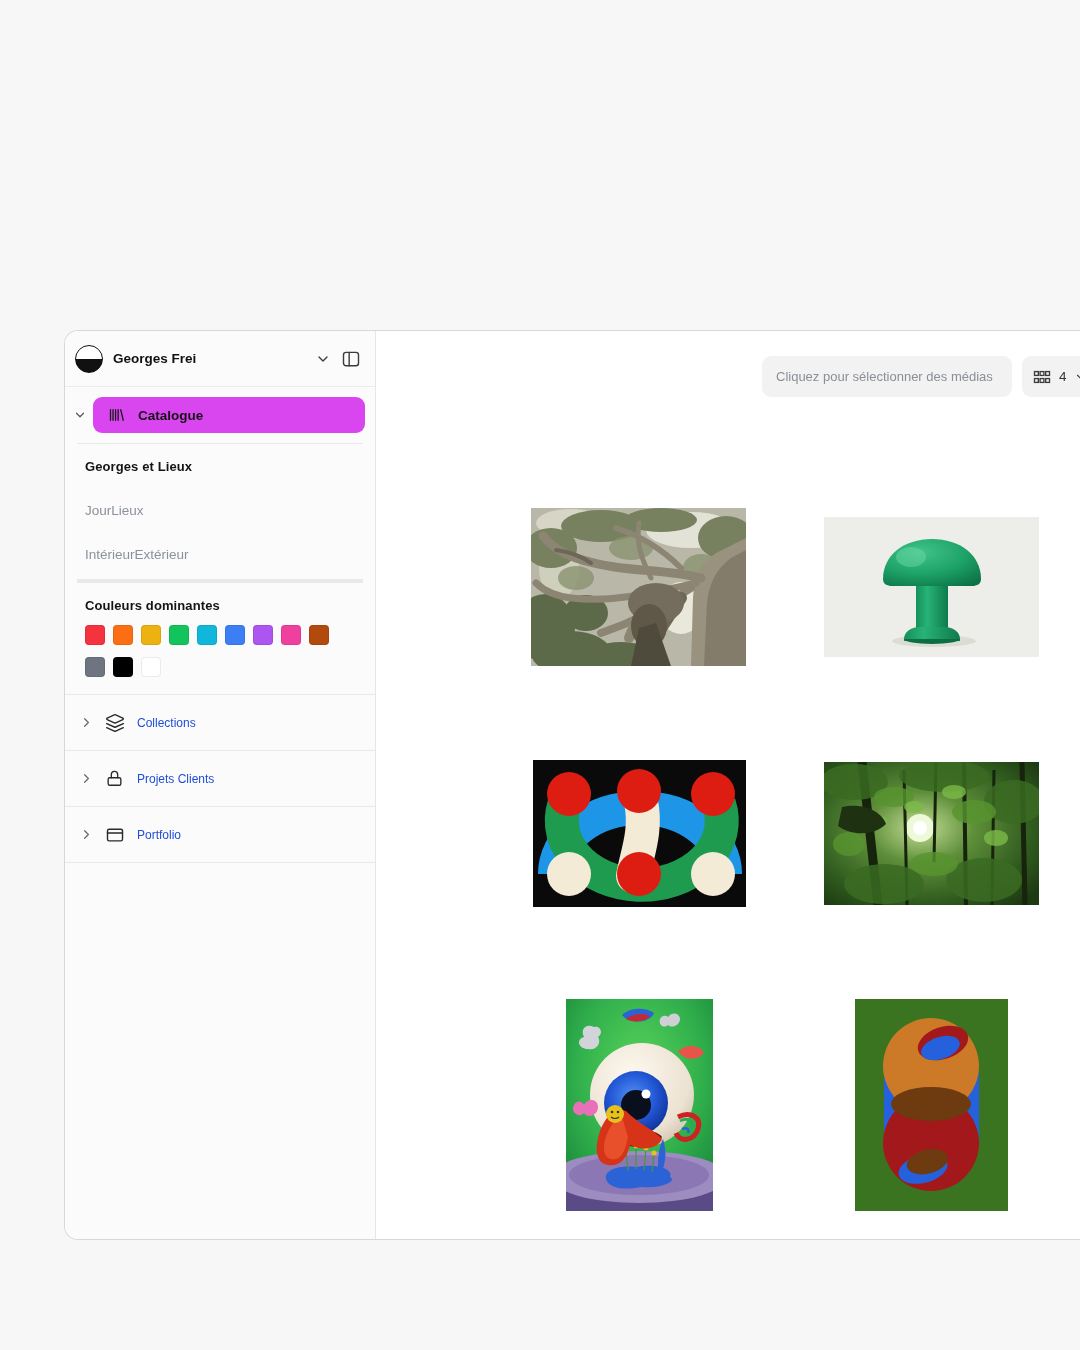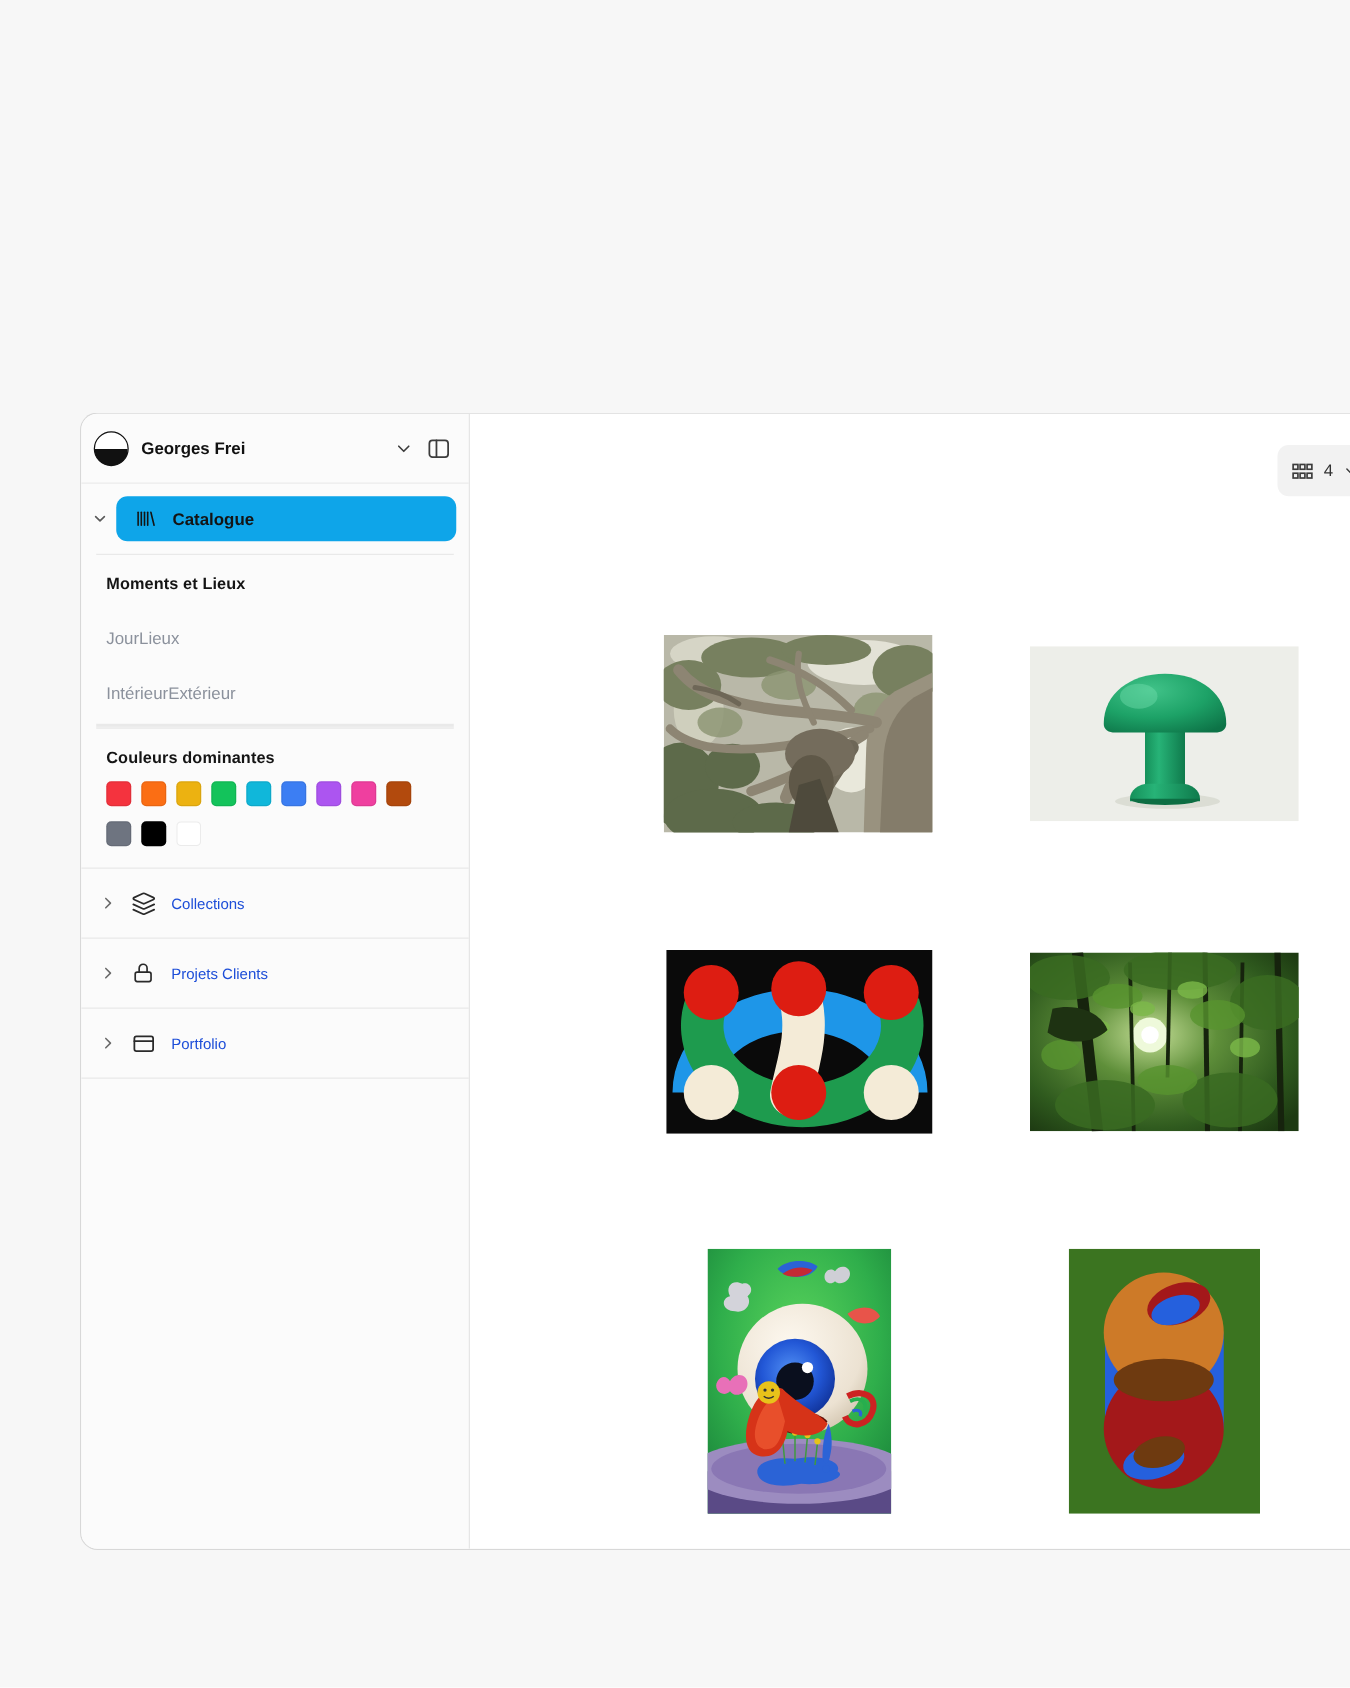--- a/index.html
+++ b/index.html
@@ -32,21 +32,21 @@
   .avatar {
     width:28px; height:28px; border-radius:50%;
     background:linear-gradient(#ffffff 50%, #111111 50%);
     border:1.5px solid #111; flex:none;
   }
   .user-name { font-size:13.5px; font-weight:700; color:#111; flex:1; }
   .icon-btn { display:flex; align-items:center; justify-content:center; cursor:pointer; color:#3c3c3c; }
   .cat-row { display:flex; align-items:center; padding:10px 10px 10px 6px; gap:4px; }
   .cat-chevron { color:#5a5a5a; padding:0 2px; }
   .cat-pill {
-    flex:1; height:36px; background:#0ea5e9; border-radius:9px;
+    flex:1; height:36px; background:#d946ef; border-radius:9px;
     display:flex; align-items:center; gap:12px; padding:0 14px;
   }
   .cat-pill .label { font-size:13.5px; font-weight:700; color:#141414; }
   .sb-divider { height:1px; background:#e9e9e9; margin:0 12px; }
   .f-section { padding:15px 20px 17px 20px; }
   .f-title { font-size:13px; font-weight:700; color:#141414; letter-spacing:.1px; }
   .f-options { display:flex; margin-top:29px; }
   .f-option { font-size:13.5px; color:#8b919c; cursor:pointer; }
   .f-icons { display:flex; gap:14px; margin-top:13px; align-items:center; color:#9aa0ab; }
   .f-icons .icon-btn { color:#9aa0ab; }
@@ -121,21 +121,21 @@
               <line x1="17.6" y1="5" x2="21" y2="19"></line>
             </svg>
         </span>
         <span class="label">Catalogue</span>
       </div>
     </div>
 
     <div class="sb-divider"></div>
 
     <div class="f-section">
-      <div class="f-title">Moments et Lieux</div>
+      <div class="f-title">Georges et Lieux</div>
       <div class="f-options">
         <span class="f-option">Jour</span>
         <span class="f-option">Lieux</span>
       </div>
       <div class="f-options">
         <span class="f-option">Intérieur</span>
         <span class="f-option">Extérieur</span>
       </div>
     </div>
     <div class="sb-divider"></div>
@@ -210,20 +210,21 @@
           </svg>
       </span>
       <span class="nav-label">Portfolio</span>
     </div>
 
     <div class="sb-fill"></div>
   </aside>
 
   <main class="content">
 
+    <div class="select-pill">Cliquez pour sélectionner des médias</div>
 
     <div class="grid-pill">
       <span class="icon-btn">
         <svg width="20" height="20" viewBox="0 0 24 24" fill="none" stroke="currentColor" stroke-width="1.6">
             <rect x="3" y="5.5" width="4.6" height="4.6"></rect>
             <rect x="9.7" y="5.5" width="4.6" height="4.6"></rect>
             <rect x="16.4" y="5.5" width="4.6" height="4.6"></rect>
             <rect x="3" y="13.9" width="4.6" height="4.6"></rect>
             <rect x="9.7" y="13.9" width="4.6" height="4.6"></rect>
             <rect x="16.4" y="13.9" width="4.6" height="4.6"></rect>

